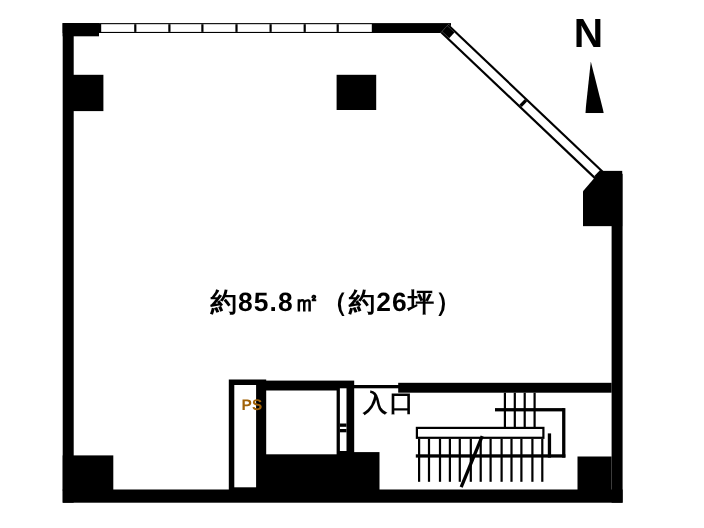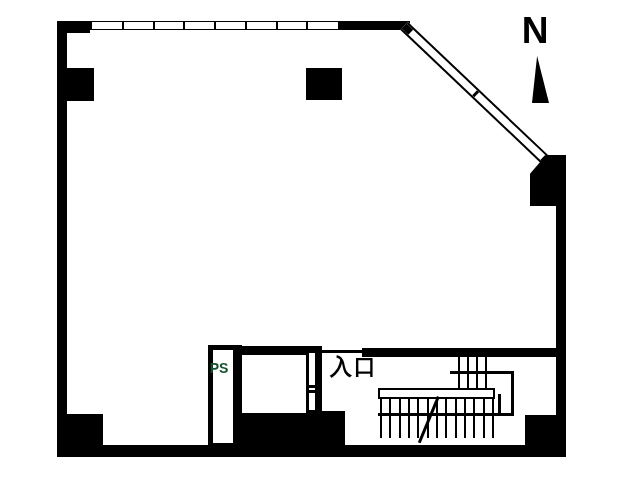--- a/index.html
+++ b/index.html
@@ -22,21 +22,21 @@
   #stair-diagonal{position:absolute;left:437px;top:396px;width:3px;height:50px;
       background:#000;transform:rotate(22.5deg);transform-origin:0 0;}
   #compass-needle{position:absolute;left:532px;top:56px;width:17px;height:47px;
       background:#000;clip-path:polygon(30% 0,0 100%,100% 100%);}
   #area-label{left:306px;top:264px;transform:translateX(-50%);font-size:24px;letter-spacing:1px;}
   #entrance-label{left:330px;top:356px;font-size:22px;letter-spacing:2px;}
   #north-label{left:535px;top:12px;transform:translateX(-50%);font-size:37px;}
   #ev-label{position:absolute;left:242px;top:355px;width:64px;height:58px;
       display:flex;align-items:center;justify-content:center;font-size:27px;font-weight:bold;}
   #ps-label{position:absolute;left:208px;top:348px;width:22px;height:40px;
-      display:flex;align-items:center;justify-content:center;font-size:14px;font-weight:bold;color:#14532d;}
+      display:flex;align-items:center;justify-content:center;font-size:14px;font-weight:bold;color:#a16207;padding-left:10px;}
 </style>
 </head>
 <body>
 
 <div id="stage">
 
   <div class="blk" style="left:57px;top:21px;width:10px;height:436px;"></div>
   <div class="blk" style="left:57px;top:21px;width:353px;height:9px;"></div>
   <div class="blk" style="left:57px;top:21px;width:33px;height:12px;"></div>
   <div class="blk" style="left:556px;top:158px;width:10px;height:299px;"></div>
@@ -74,20 +74,21 @@
     <div class="blk" style="left:450px;top:371px;width:63px;height:2.5px;"></div>
     <div class="blk" style="left:511px;top:371px;width:2.5px;height:45px;"></div>
     <div class="blk" style="left:498px;top:394px;width:2.5px;height:22px;"></div>
     <div id="landing-bar"></div>
     <div class="blk" style="left:378px;top:413px;width:136px;height:2.5px;"></div>
     <div id="stair-diagonal"></div>
     <div id="treads-upper"></div>
     <div id="treads-lower"></div>
   </div>
 
+  <div class="label" id="area-label">約85.8㎡（約26坪）</div>
   <div class="label" id="entrance-label">入口</div>
   <div id="ps-label">PS</div>
 
   <div class="label" id="north-label">N</div>
   <div id="compass-needle"></div>
 
 <div class="blk" style="left: 121.75px; top: 22px; width: 2px; height: 7px;"></div>
     <div class="blk" style="left: 152.5px; top: 22px; width: 2px; height: 7px;"></div>
     <div class="blk" style="left: 183.25px; top: 22px; width: 2px; height: 7px;"></div>
     <div class="blk" style="left: 214px; top: 22px; width: 2px; height: 7px;"></div>

